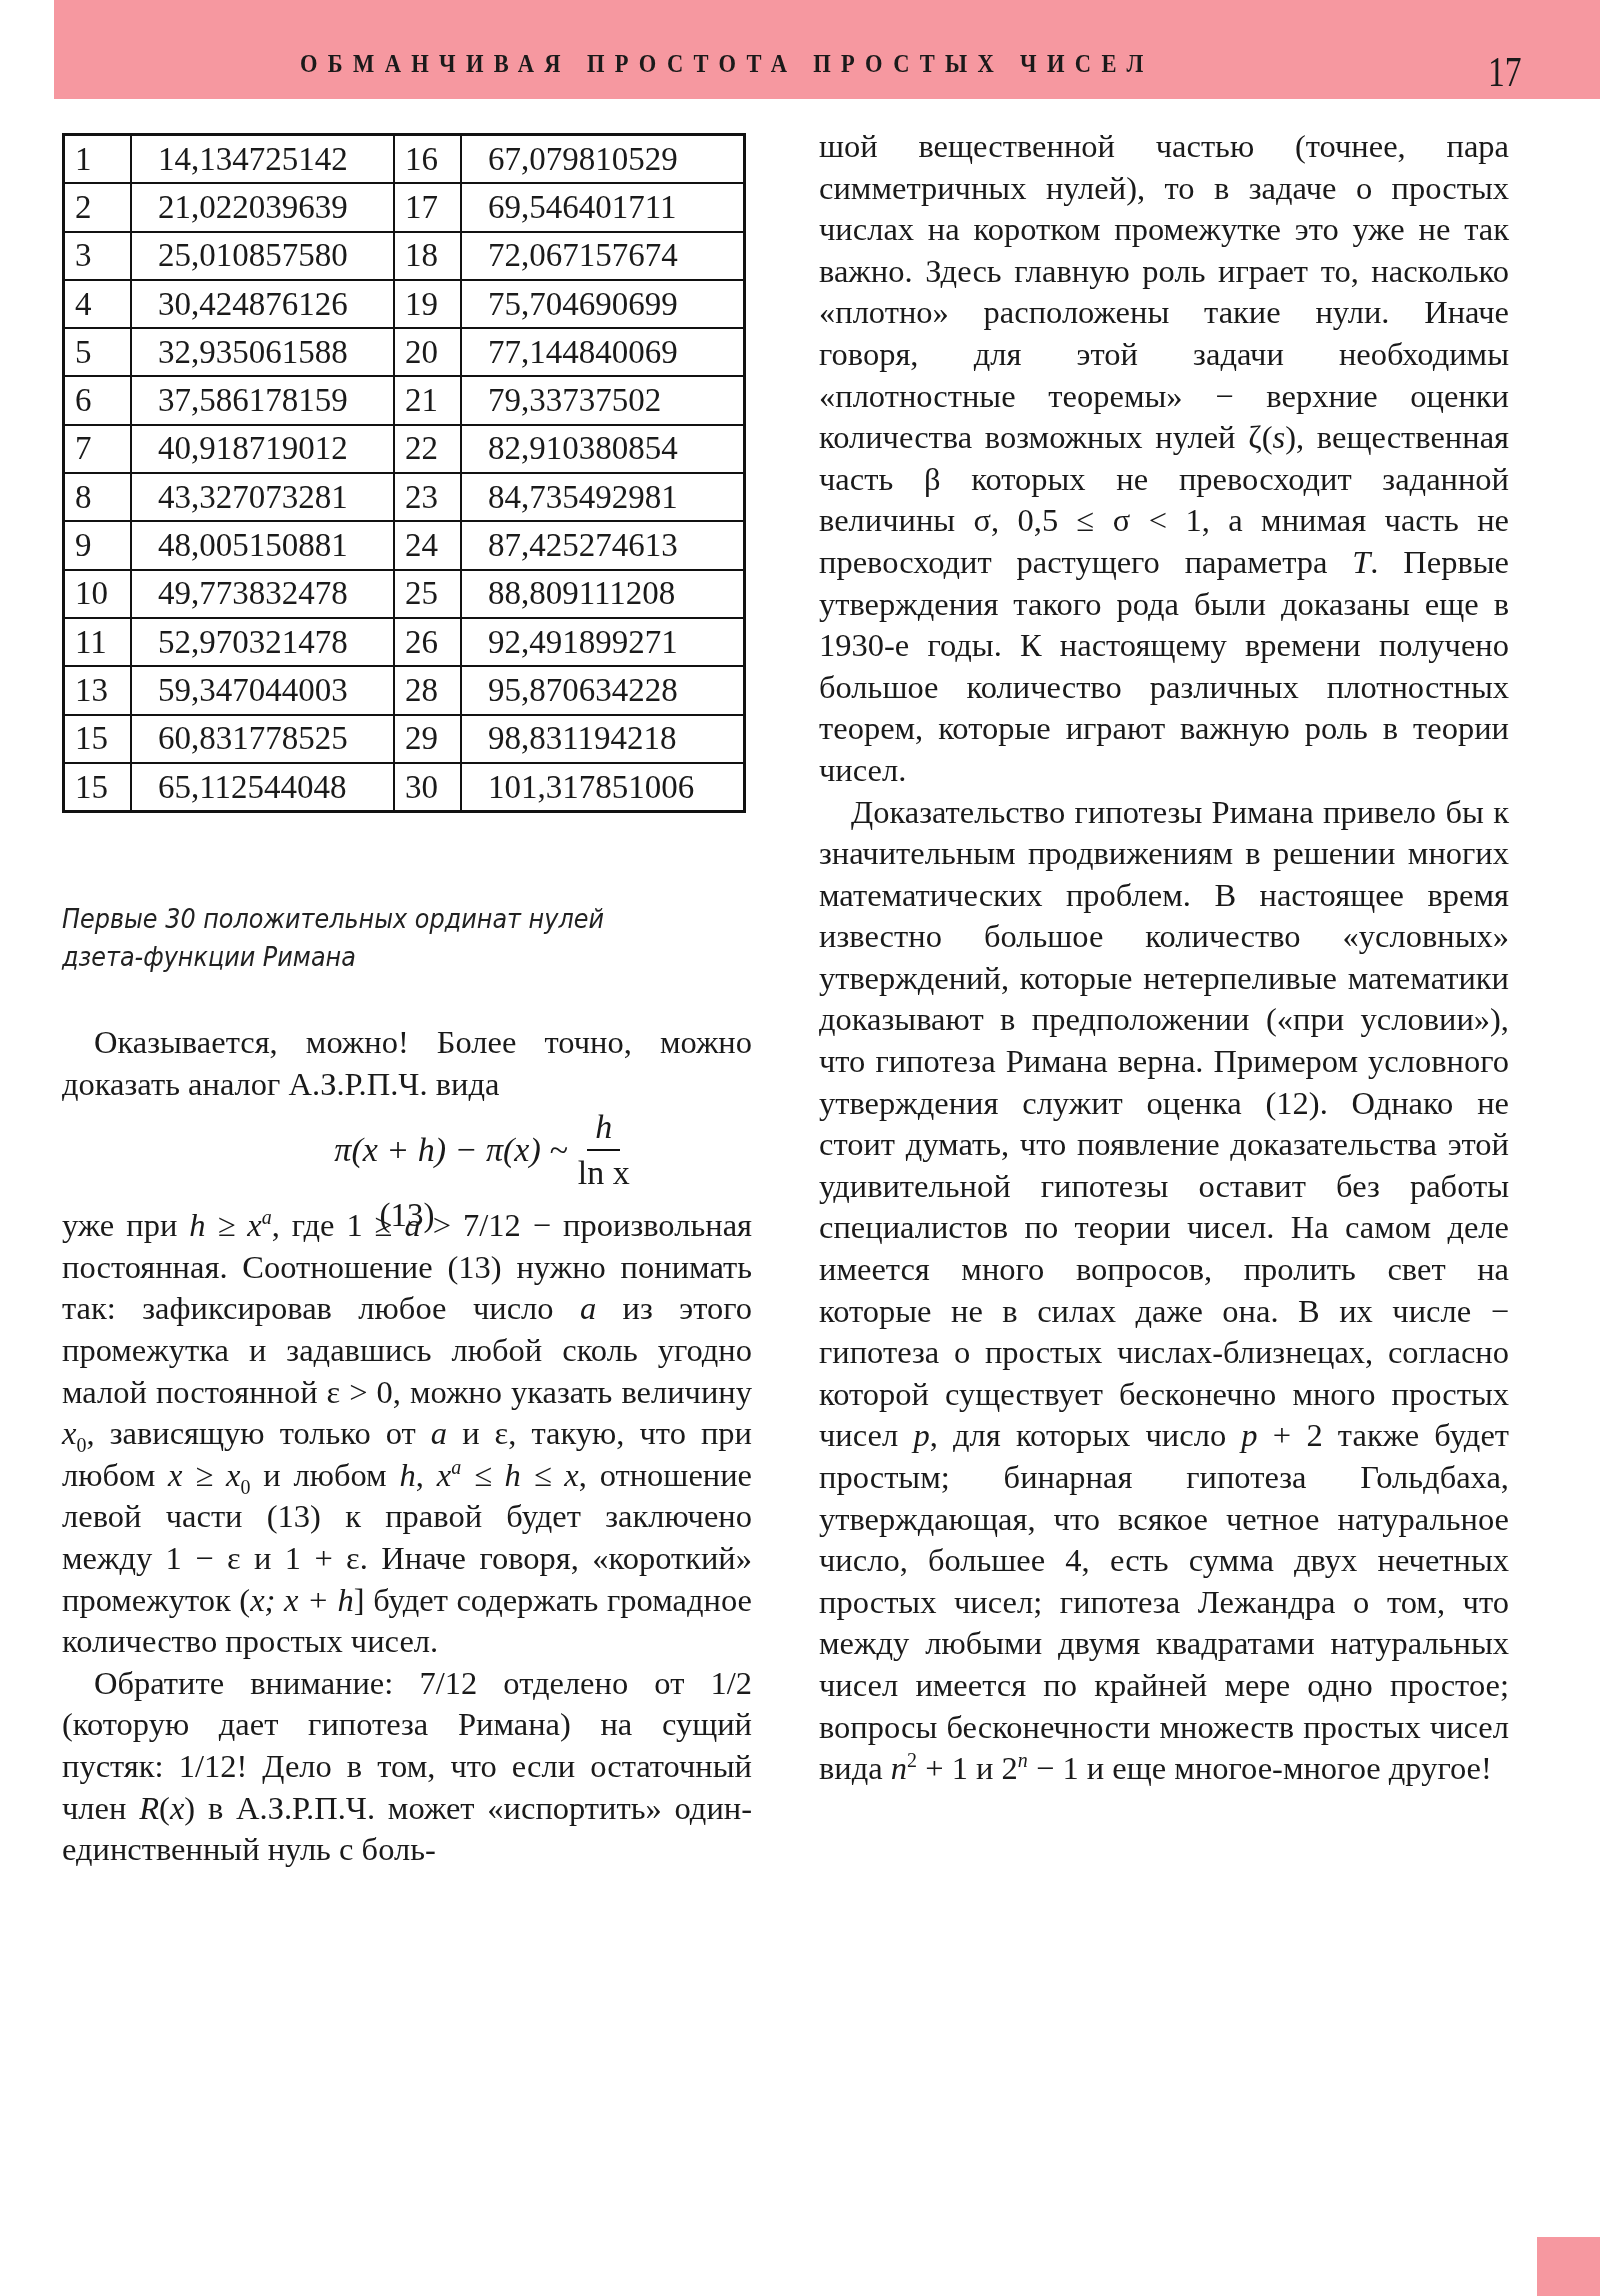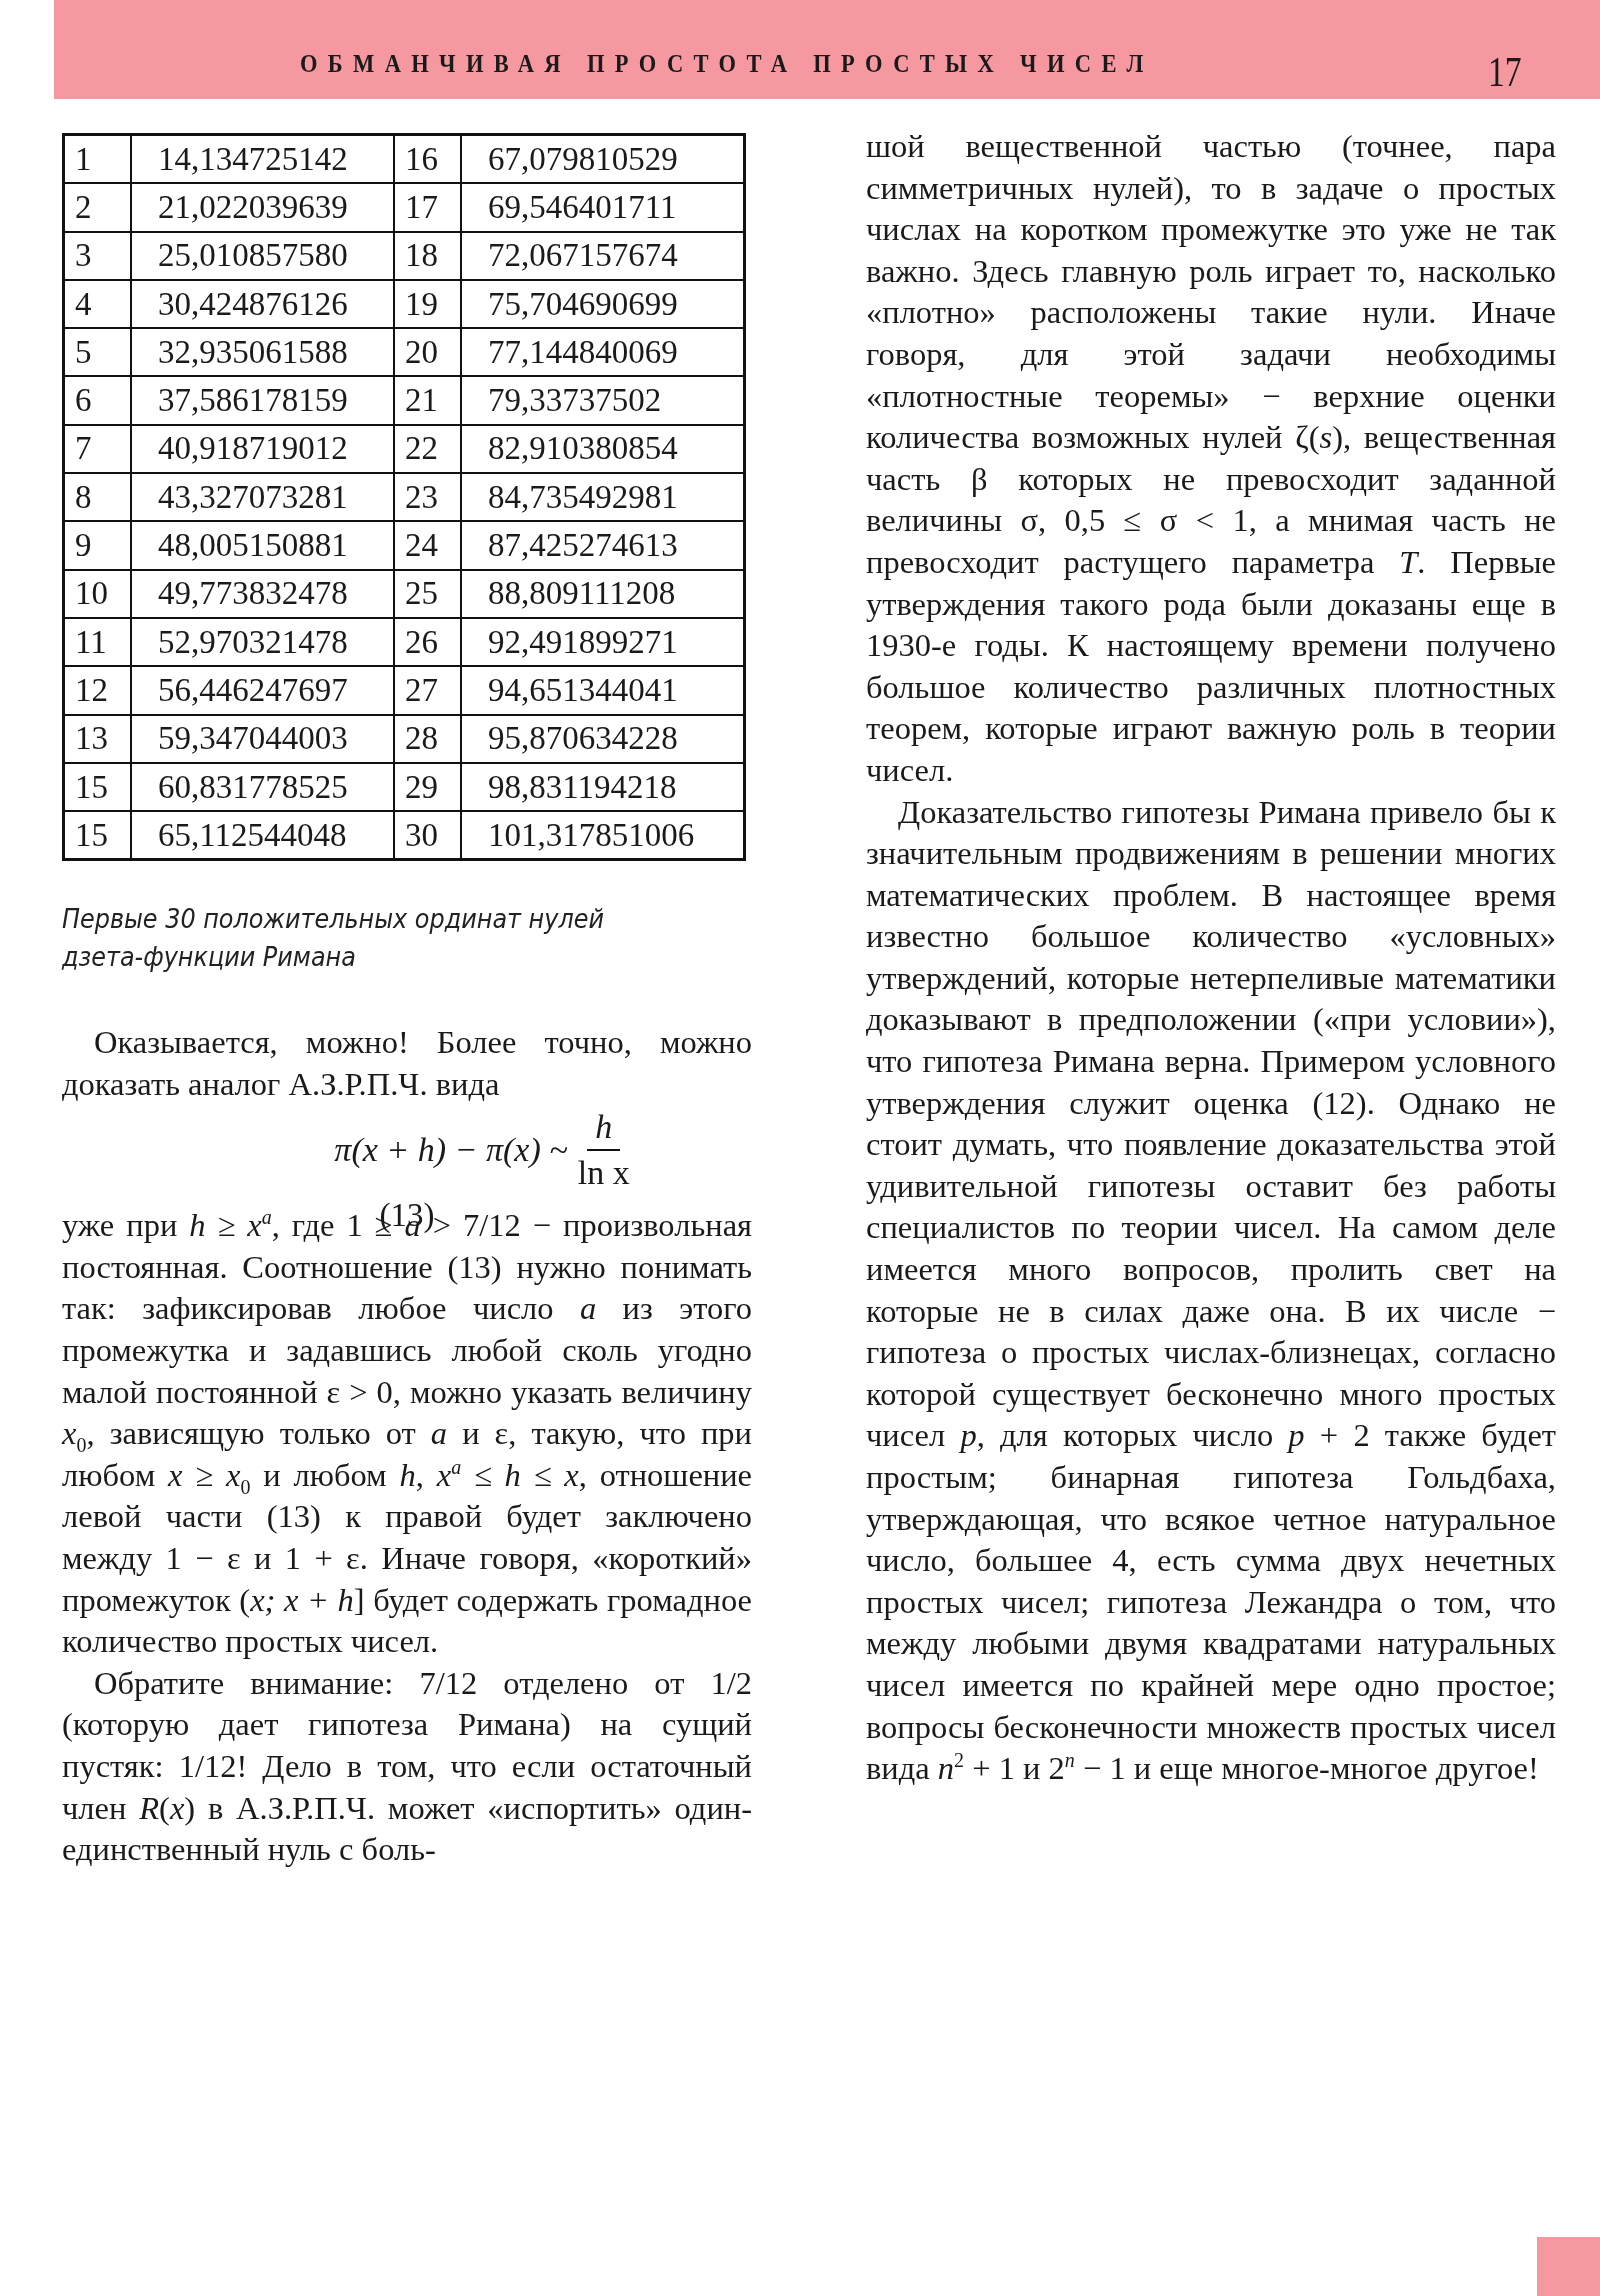--- a/index.html
+++ b/index.html
@@ -42,21 +42,21 @@
     font-family: "DejaVu Sans", sans-serif; font-style: italic;
     font-size: 26px; line-height: 38px; color: #222;
     transform: scaleX(0.92); transform-origin: left top;
   }
   .col {
     position: absolute; width: 690px;
     font-size: 32.5px; line-height: 41.6px; text-align: justify;
     hyphens: manual;
   }
   .col.left { left: 62px; top: 1022px; }
-  .col.right { left: 866px; top: 126px; }
+  .col.right { left: 819px; top: 126px; }
   .col p { margin: 0; text-indent: 0; }
   .col p.indent { text-indent: 32px; }
   .col p.cont { text-indent: 0; }
   .formula {
     display: flex; align-items: center; justify-content: space-between;
     height: 100px; margin: 0; flex-direction: column;
   }
   .formula .expr { margin-left: 150px; display: flex; align-items: center; font-size: 34px; }
   .frac { display: inline-flex; flex-direction: column; align-items: center; margin-left: 10px; }
   .frac .num { border-bottom: 2px solid #111; padding: 0 8px; font-style: italic; line-height: 44px; }
@@ -135,26 +135,20 @@
         <td class="idx">25</td>
         <td class="val">88,809111208</td>
       </tr>
       <tr>
         <td class="idx">11</td>
         <td class="val">52,970321478</td>
         <td class="idx">26</td>
         <td class="val">92,491899271</td>
       </tr>
       <tr>
-        <td class="idx">12</td>
-        <td class="val">56,446247697</td>
-        <td class="idx">27</td>
-        <td class="val">94,651344041</td>
-      </tr>
-      <tr>
         <td class="idx">13</td>
         <td class="val">59,347044003</td>
         <td class="idx">28</td>
         <td class="val">95,870634228</td>
       </tr>
       <tr>
         <td class="idx">15</td>
         <td class="val">60,831778525</td>
         <td class="idx">29</td>
         <td class="val">98,831194218</td>

